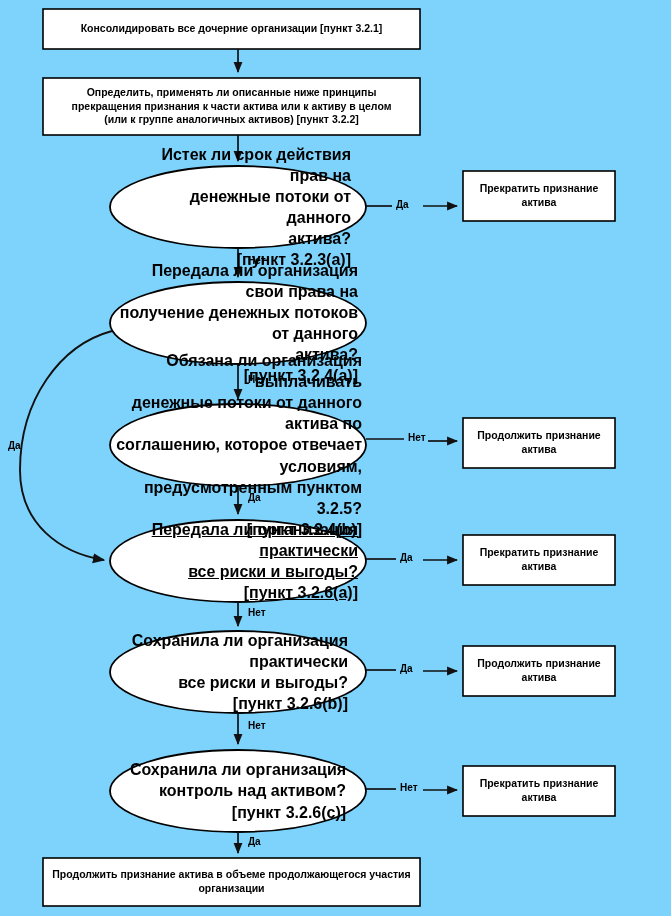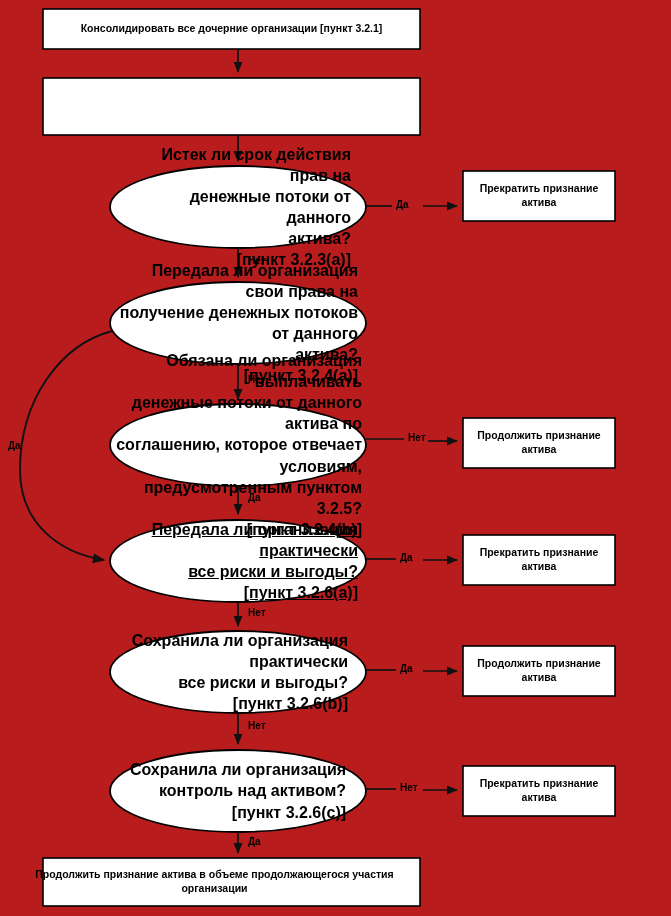--- a/index.html
+++ b/index.html
@@ -4,21 +4,21 @@
 <style>
   html, body {
     margin: 0;
     padding: 0;
     background: #ffffff;
   }
   #chart-root {
     position: relative;
     width: 671px;
     height: 916px;
-    background: #b91c1c;
+    background: #7dd3fc;
     font-family: "Liberation Sans", sans-serif;
     overflow: hidden;
   }
   svg.flow-canvas {
     position: absolute;
     top: 0;
     left: 0;
     width: 671px;
     height: 916px;
   }
@@ -133,20 +133,23 @@
     <line class="conn-line" x1="238" y1="713" x2="238" y2="744" marker-end="url(#arrowhead)"></line>
 
     <line class="conn-line" x1="366" y1="789" x2="396" y2="789"></line>
     <line class="conn-line" x1="423" y1="790" x2="457" y2="790" marker-end="url(#arrowhead)"></line>
 
     <line class="conn-line" x1="238" y1="832" x2="238" y2="853" marker-end="url(#arrowhead)"></line>
   </svg>
 
   <div class="node-text box-text" style="left:48px; top:9px; width:367px; height:40px;">Консолидировать все дочерние организации [пункт 3.2.1]</div>
 
+  <div class="node-text box-text" style="left:48px; top:78px; width:367px; height:57px;">Определить, применять ли описанные ниже принципы
+прекращения признания к части актива или к активу в целом
+(или к группе аналогичных активов) [пункт 3.2.2]</div>
 
   <div class="node-text ellipse-text" style="left:125px; top:170px; width:226px; height:74px;">Истек ли срок действия прав на
 денежные потоки от данного
 актива?
 [пункт 3.2.3(a)]</div>
 
   <div class="node-text ellipse-text" style="left:118px; top:286px; width:240px; height:74px;">Передала ли организация свои права на
 получение денежных потоков от данного
 актива?
 [пункт 3.2.4(a)]</div>
@@ -177,21 +180,21 @@
 
   <div class="node-text box-text" style="left:463px; top:535px; width:152px; height:50px;">Прекратить признание
 актива</div>
 
   <div class="node-text box-text" style="left:463px; top:646px; width:152px; height:50px;">Продолжить признание
 актива</div>
 
   <div class="node-text box-text" style="left:463px; top:766px; width:152px; height:50px;">Прекратить признание
 актива</div>
 
-  <div class="node-text box-text" style="left:31px; top:858px; width:367px; height:48px;">Продолжить признание актива в объеме продолжающегося участия
+  <div class="node-text box-text" style="left:48px; top:858px; width:367px; height:48px;">Продолжить признание актива в объеме продолжающегося участия
 организации</div>
 
   <div class="edge-label" style="left:396px; top:199px;">Да</div>
 
   <div class="edge-label" style="left:248px; top:255px;">Нет</div>
 
   <div class="edge-label" style="left:8px; top:440px;">Да</div>
 
   <div class="edge-label" style="left:248px; top:374px;">Нет</div>
 

